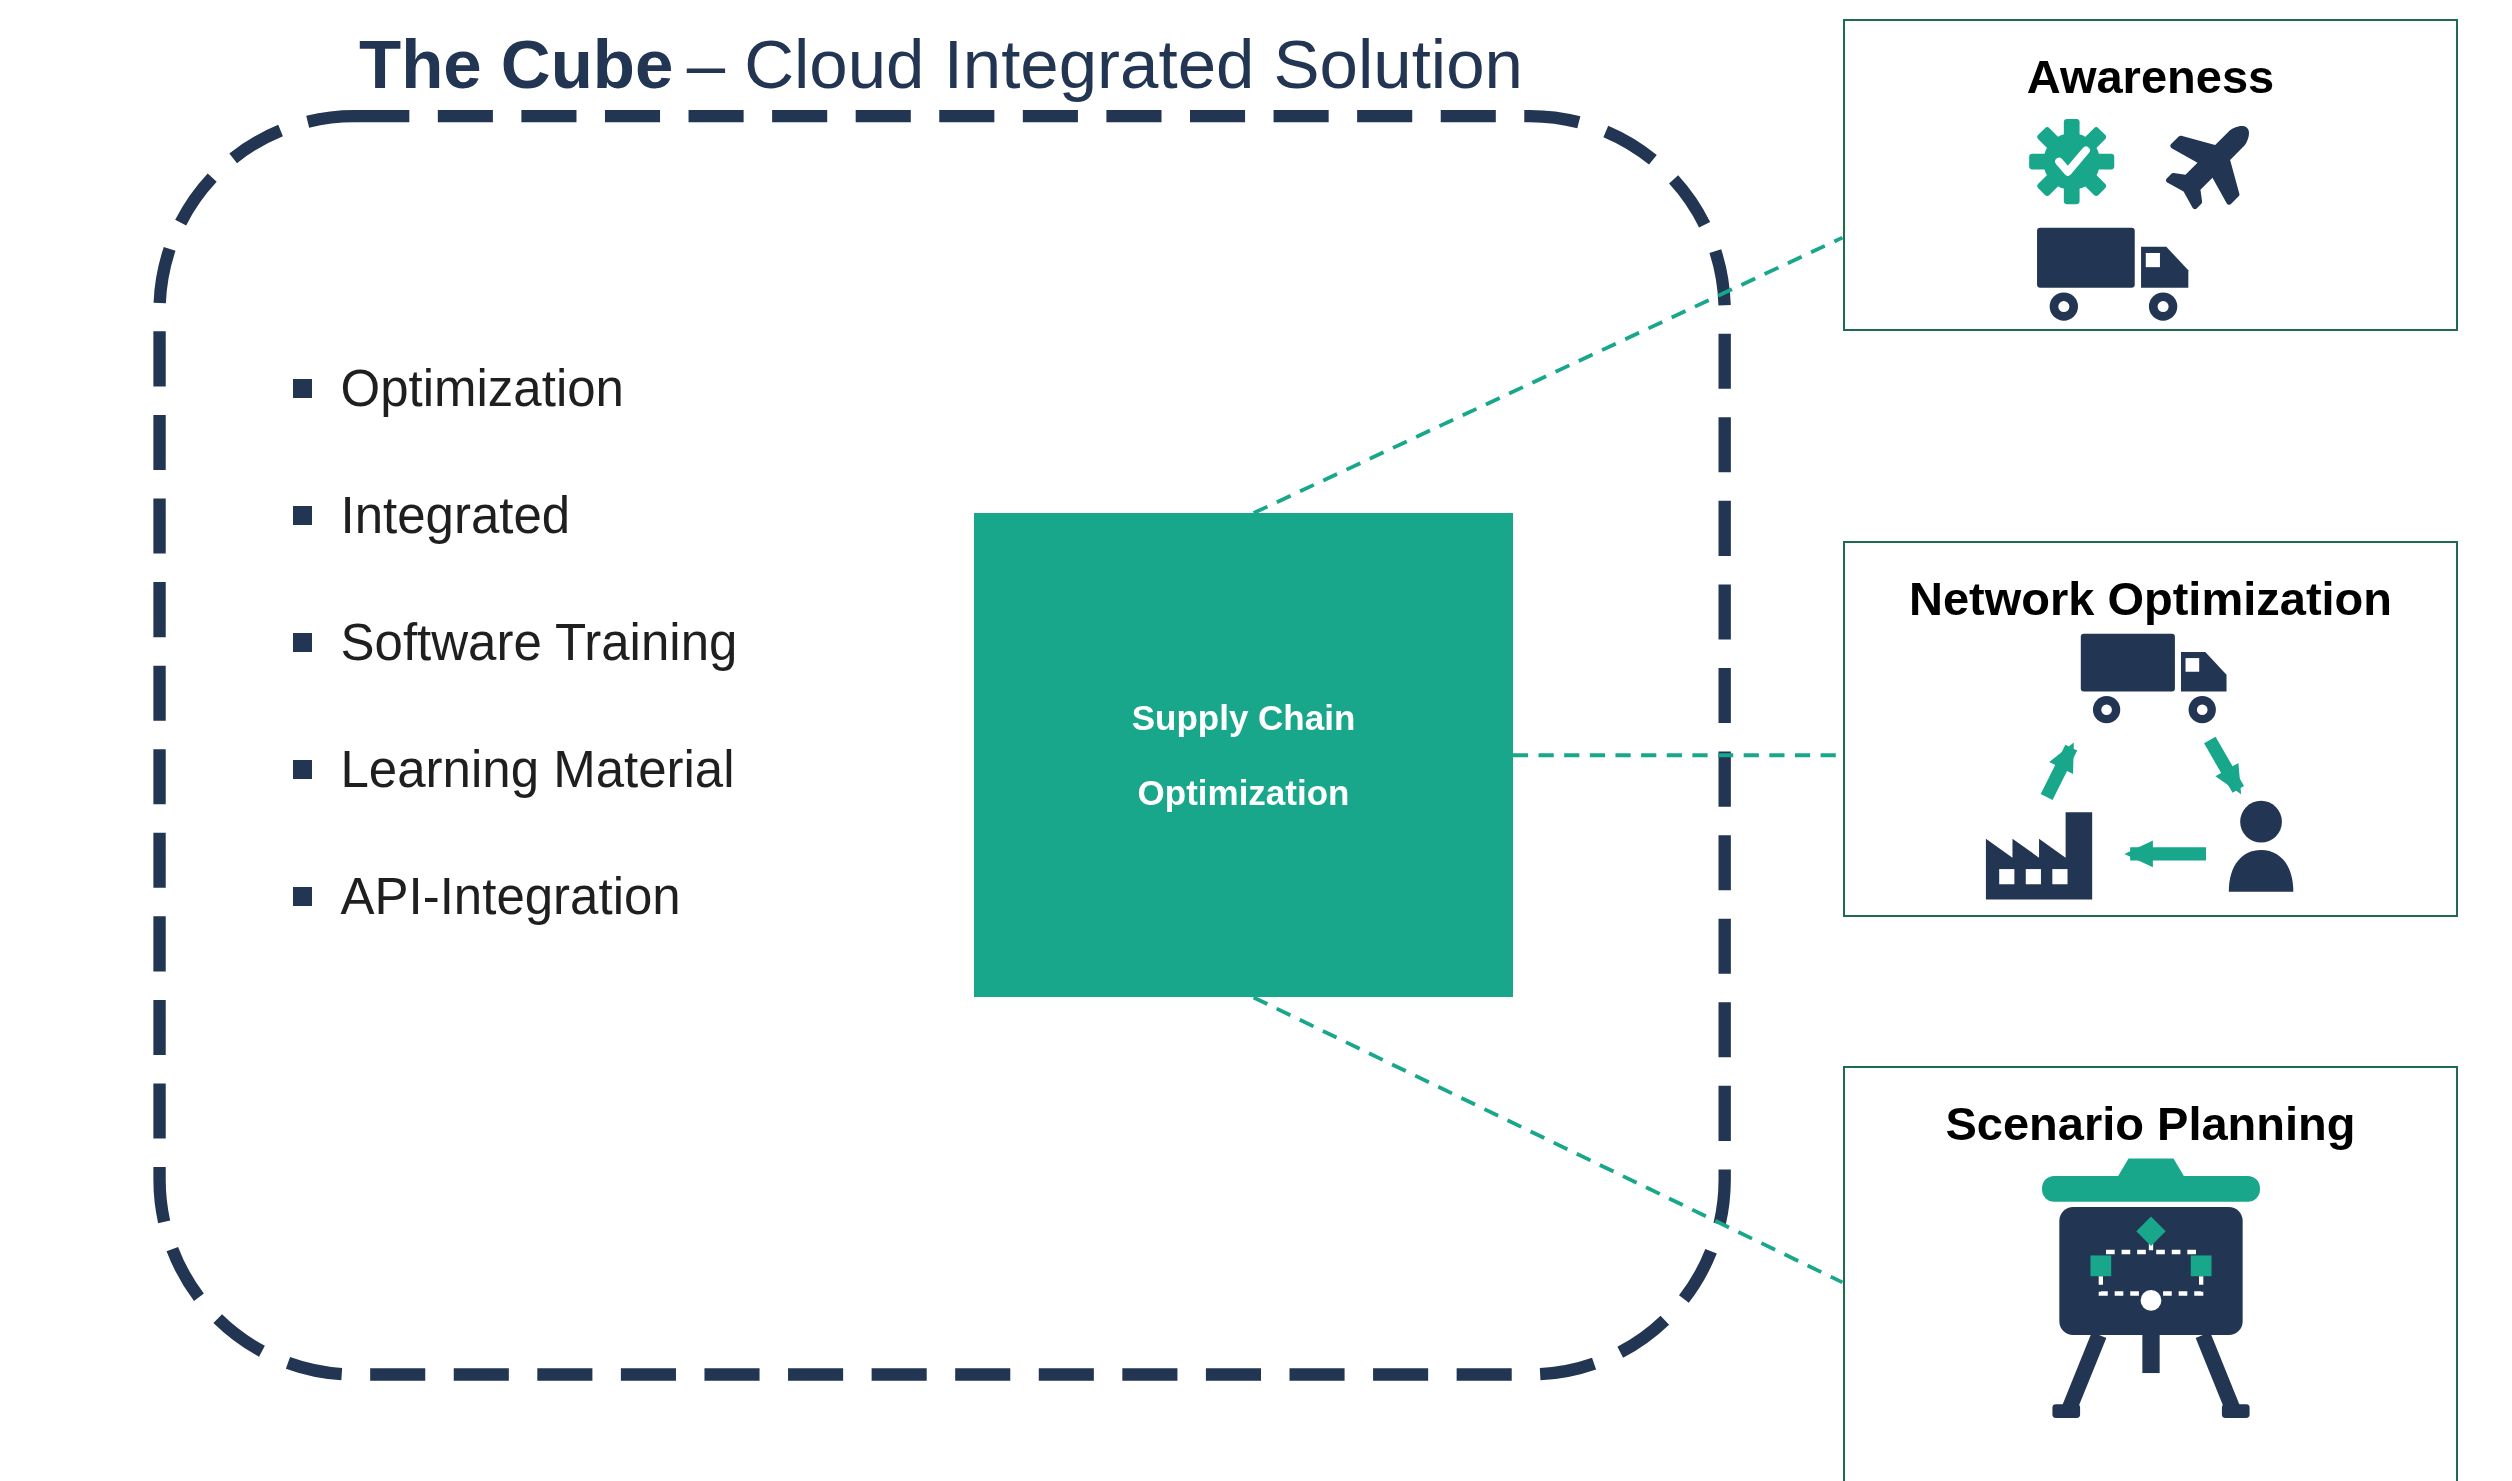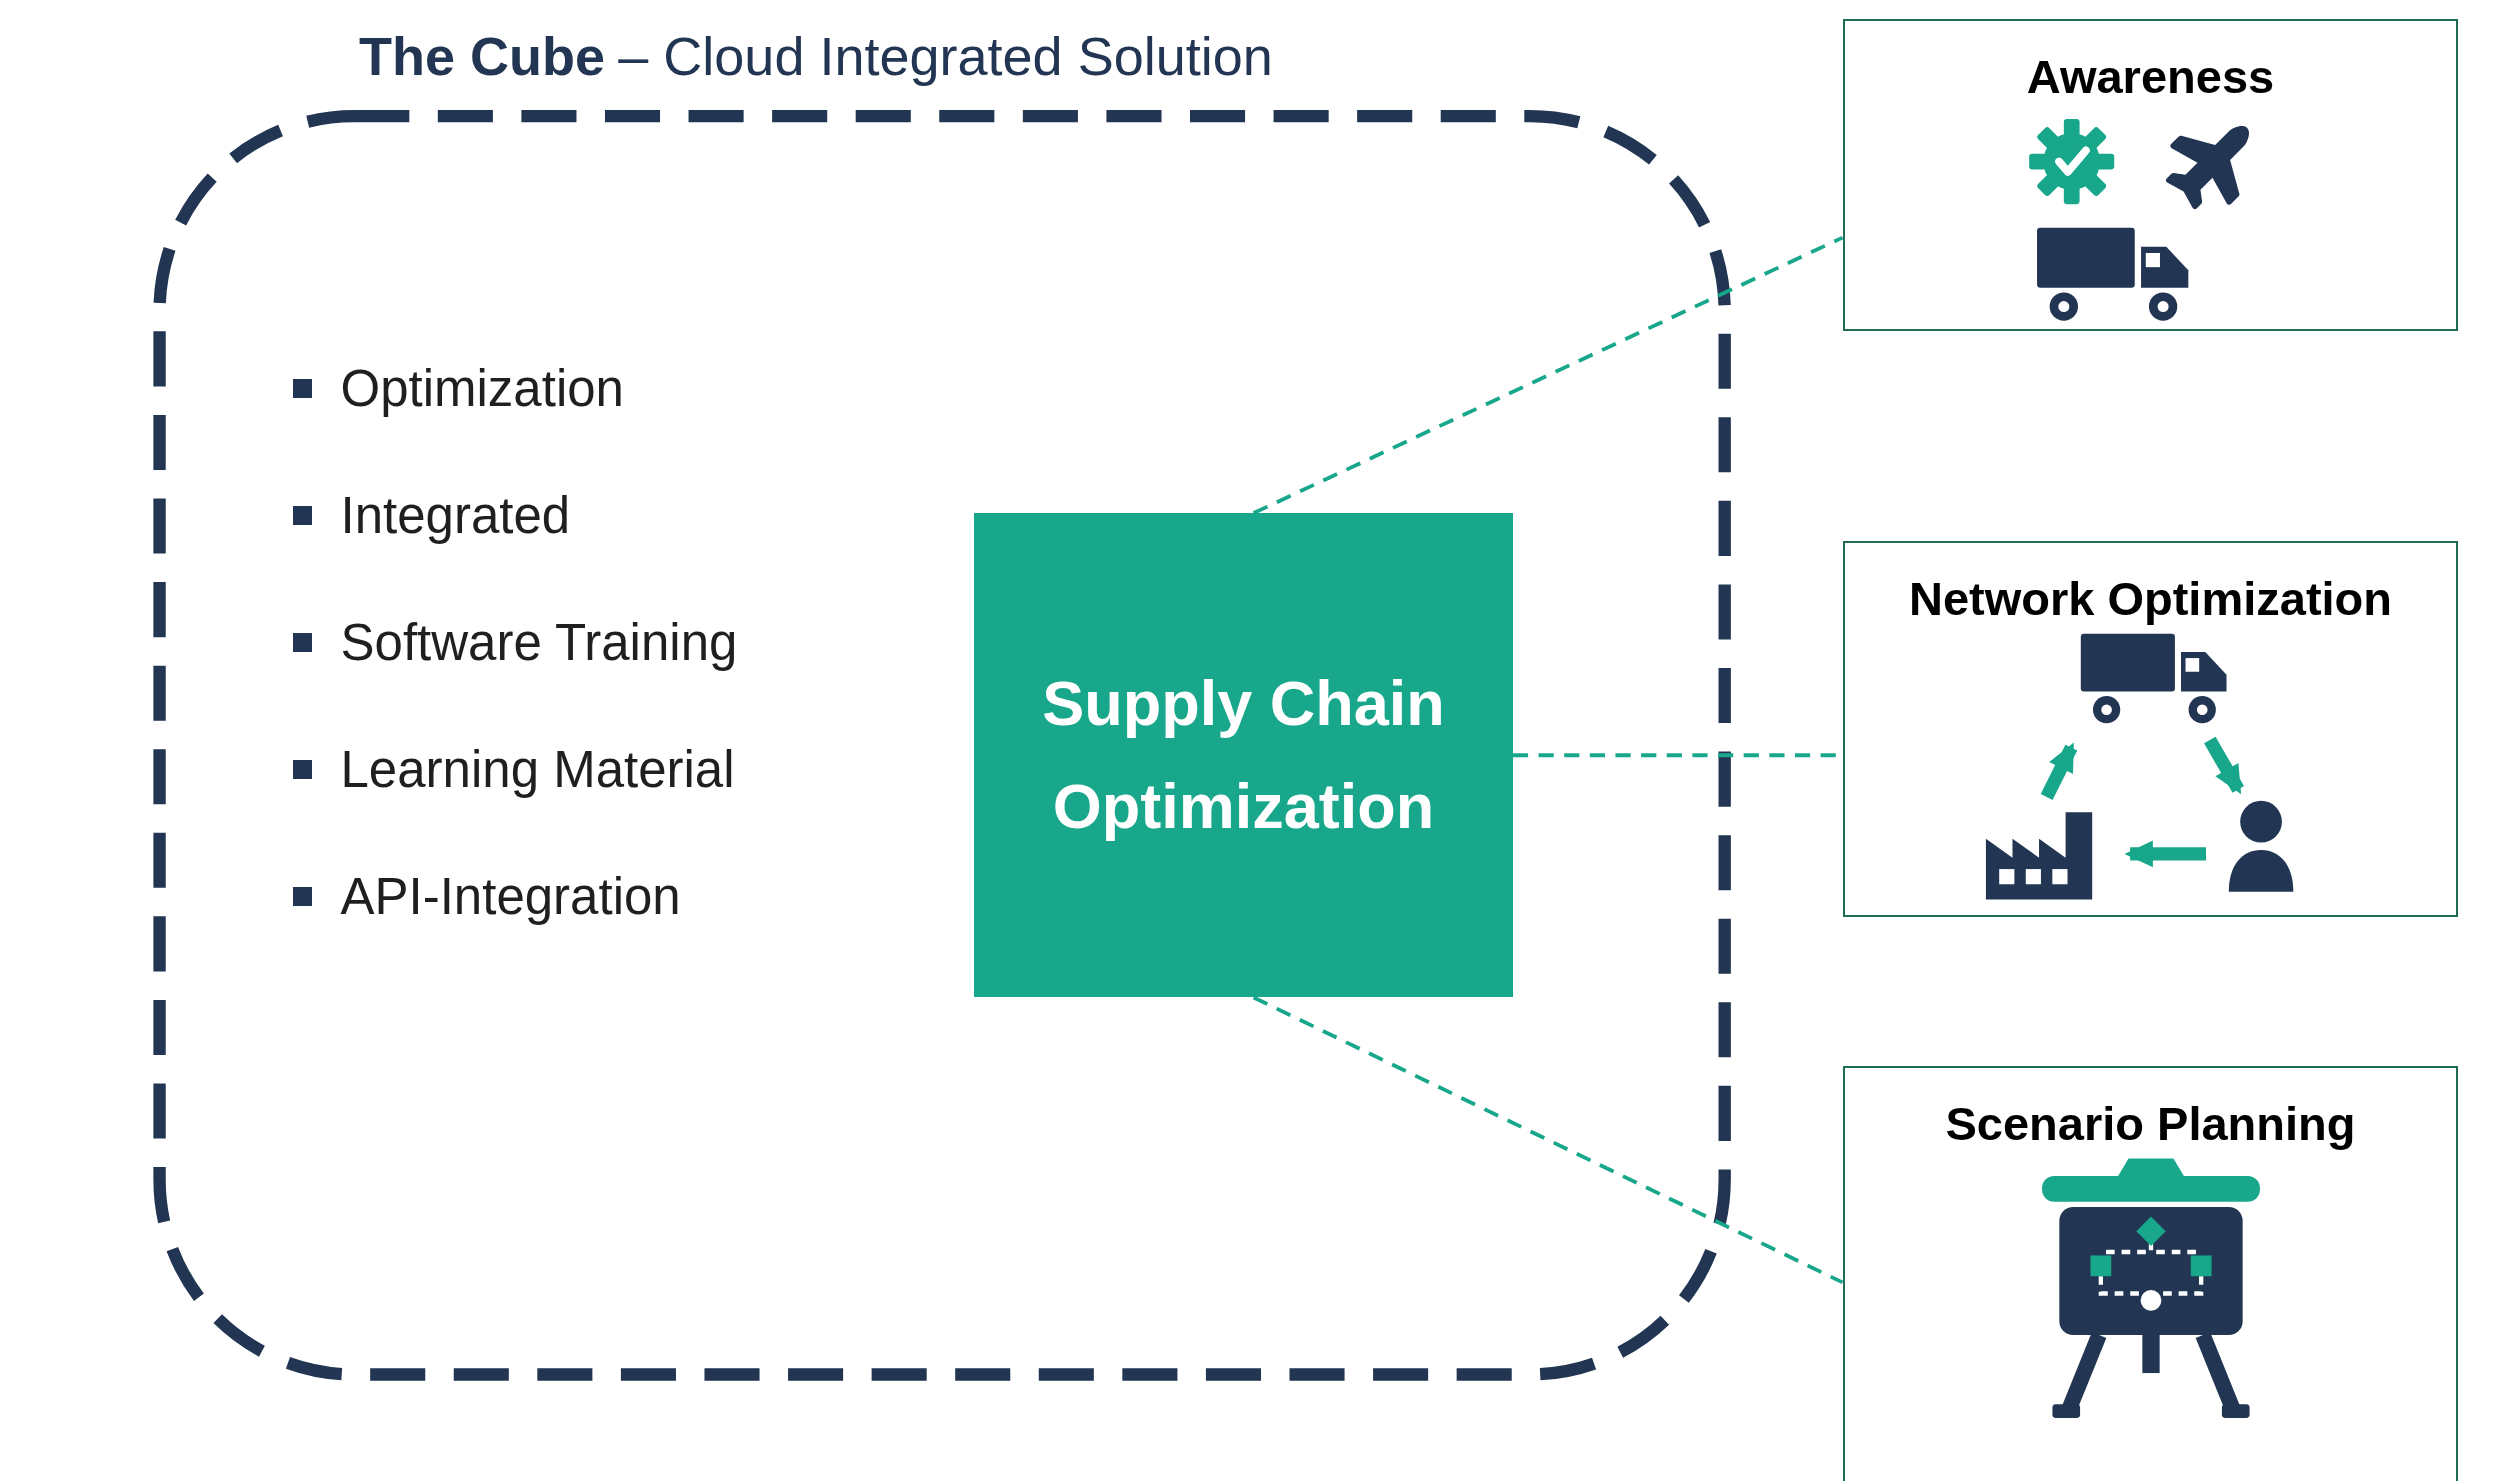--- a/index.html
+++ b/index.html
@@ -8,34 +8,34 @@
     --panel-border:#1E6B50;
     --body-text:#1f1f1f;
   }
   html,body{margin:0;padding:0;background:#fff;}
   .canvas{position:relative;width:2512px;height:1482px;background:#fff;overflow:hidden;
           font-family:"Liberation Sans",sans-serif;}
   .overlay{position:absolute;left:0;top:0;z-index:0;}
   .cube-border{fill:none;stroke:var(--navy);stroke-width:13;stroke-dasharray:58 30;}
   .connector{stroke:var(--teal);stroke-width:4;stroke-dasharray:16 11;}
 
-  .title{position:absolute;left:359px;top:25px;font-size:54px;color:var(--navy);
+  .title{position:absolute;left:359px;top:25px;font-size:69px;color:var(--navy);
          white-space:nowrap;z-index:2;}
   .title .product{font-weight:700;}
   .title .subtitle{font-weight:400;margin-left:13.3px;}
 
   .features{position:absolute;left:293px;top:359px;display:flex;flex-direction:column;
             gap:68px;list-style:none;margin:0;padding:0;z-index:2;}
   .feature{display:flex;align-items:center;gap:28.5px;font-size:51px;color:var(--body-text);}
   .bullet{width:19px;height:19px;background:var(--navy);flex:none;}
 
   .center-box{position:absolute;left:974px;top:513px;width:539px;height:484px;
               background:var(--teal);z-index:2;display:flex;flex-direction:column;
               align-items:center;justify-content:center;gap:40px;}
-  .center-box .line{color:#fff;font-weight:700;font-size:63px;line-height:1;}
+  .center-box .line{color:#fff;font-weight:700;font-size:35px;line-height:1;}
 
   .panel{position:absolute;left:1843px;width:615px;background:#fff;
          border:2.8px solid var(--panel-border);z-index:2;display:flex;
          flex-direction:column;align-items:center;box-sizing:border-box;}
   .panel-awareness{top:19px;height:312px;}
   .panel-network{top:541px;height:376px;}
   .panel-scenario{top:1066px;height:478px;}
   .panel-title{font-weight:700;font-size:47px;color:#000;margin-top:30px;line-height:1.1;}
   .panel-icons{margin-top:5.7px;}
 

